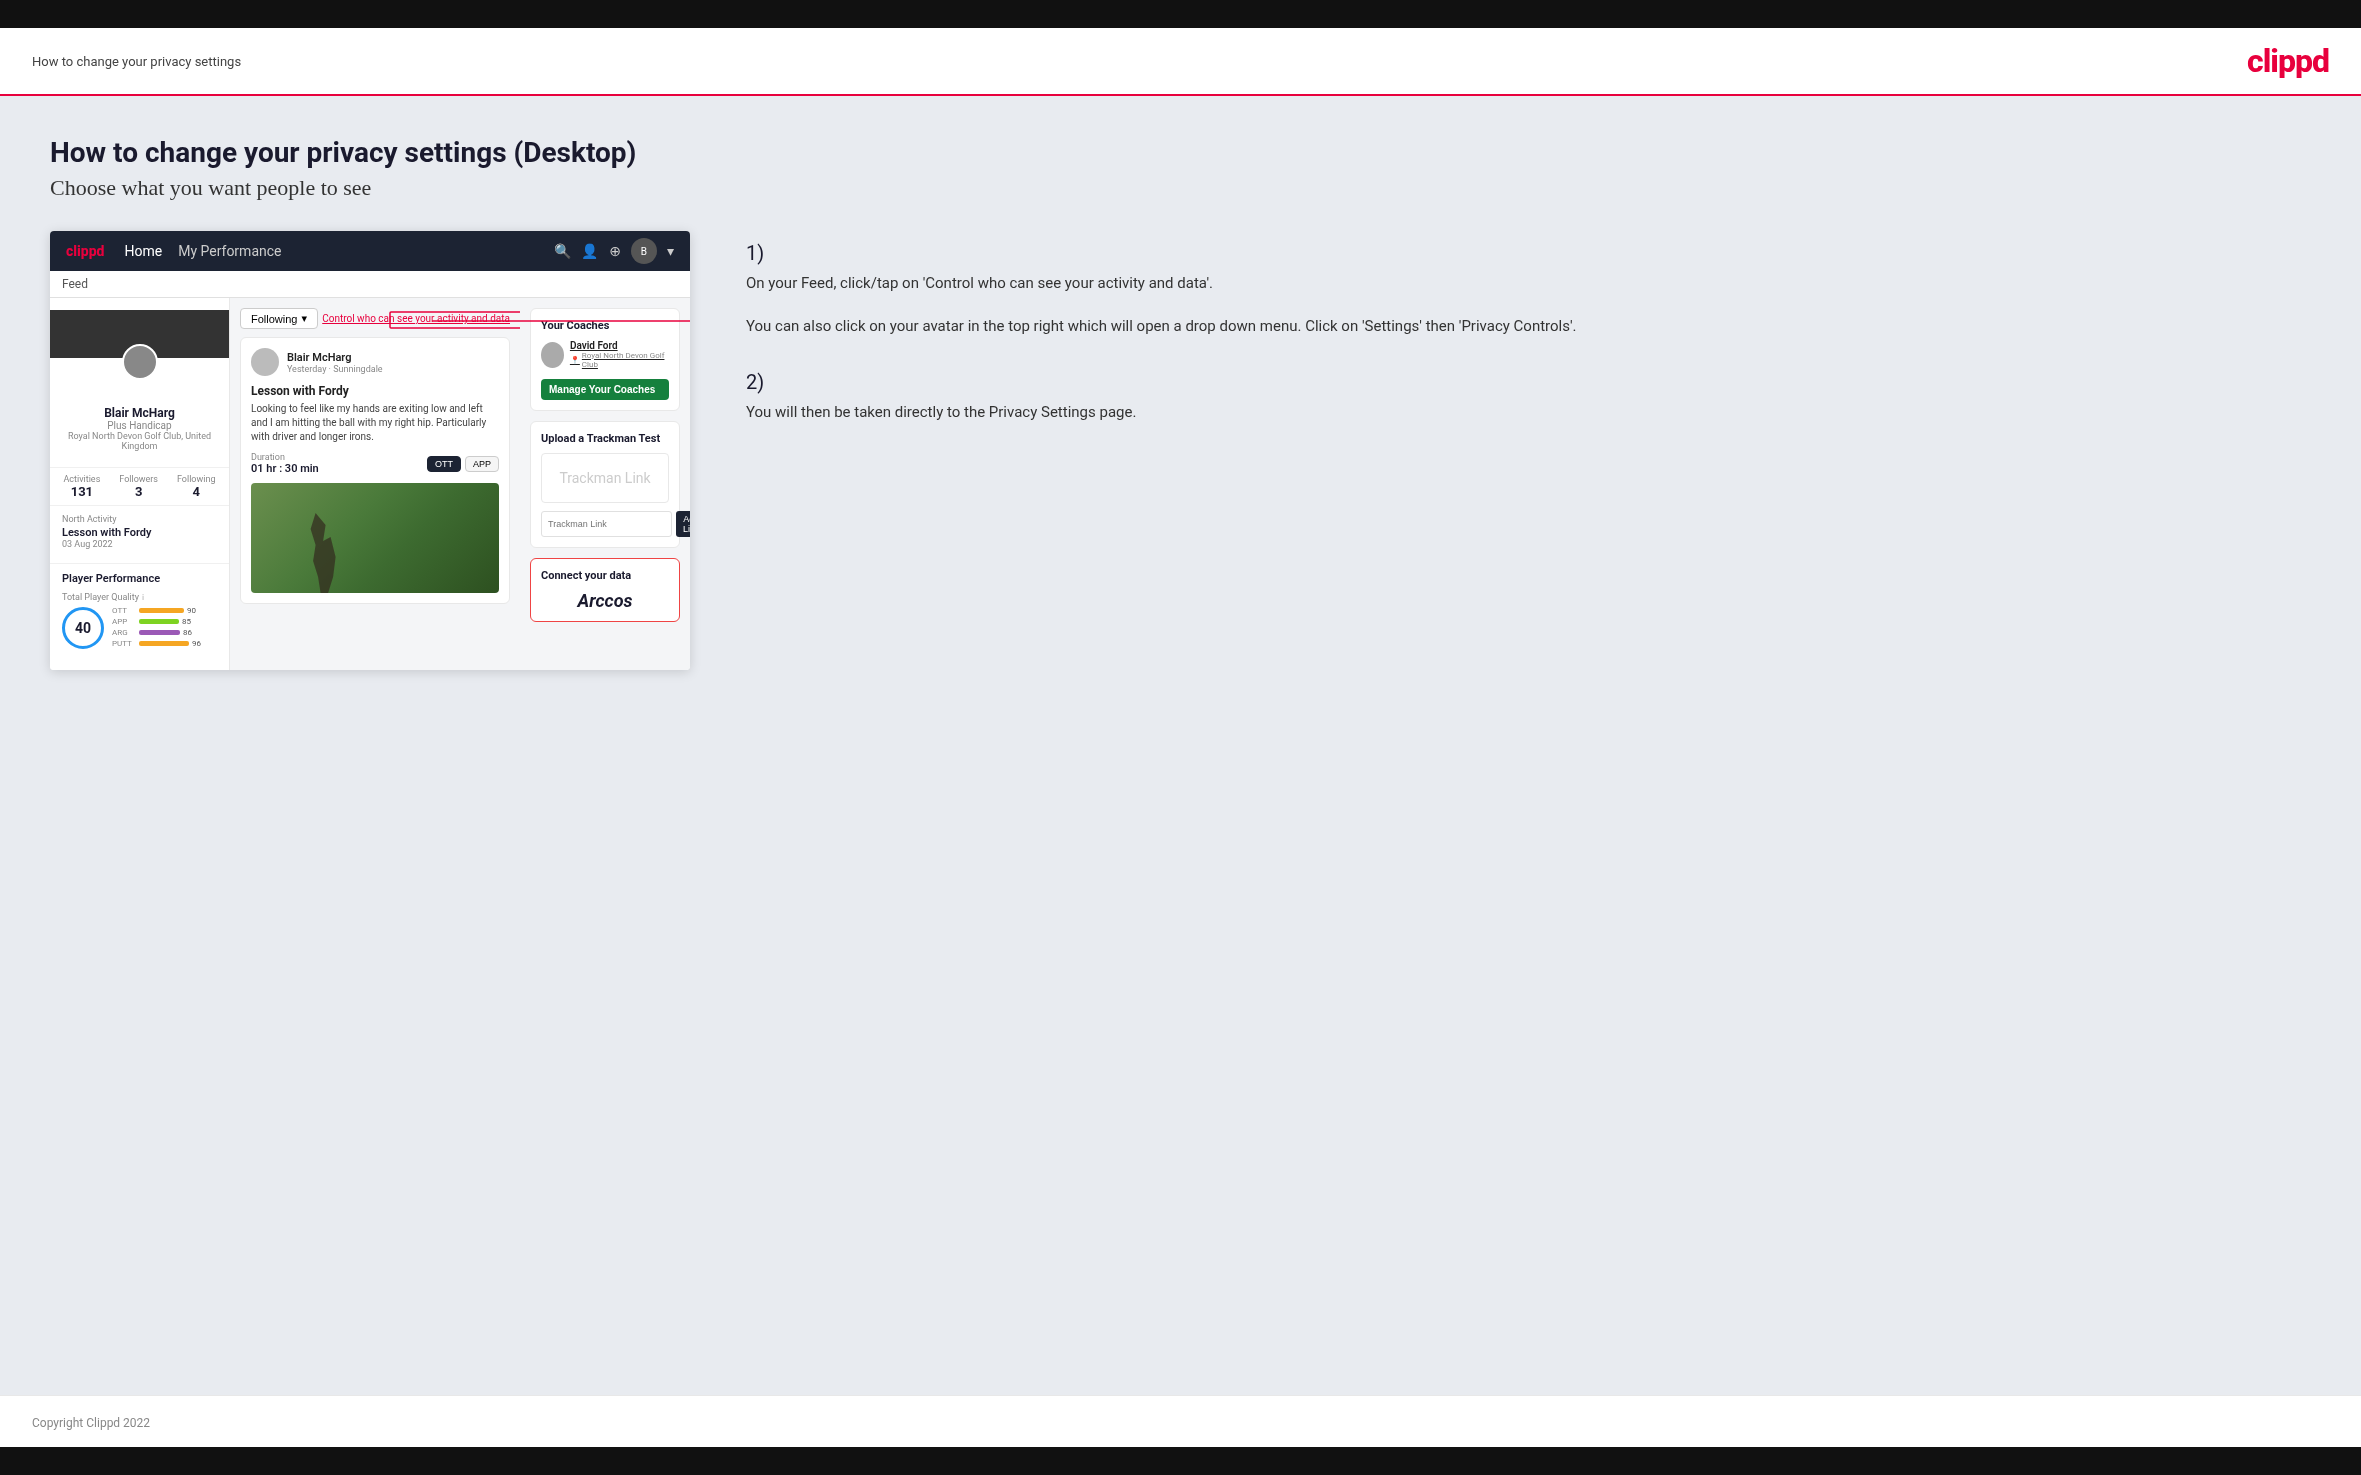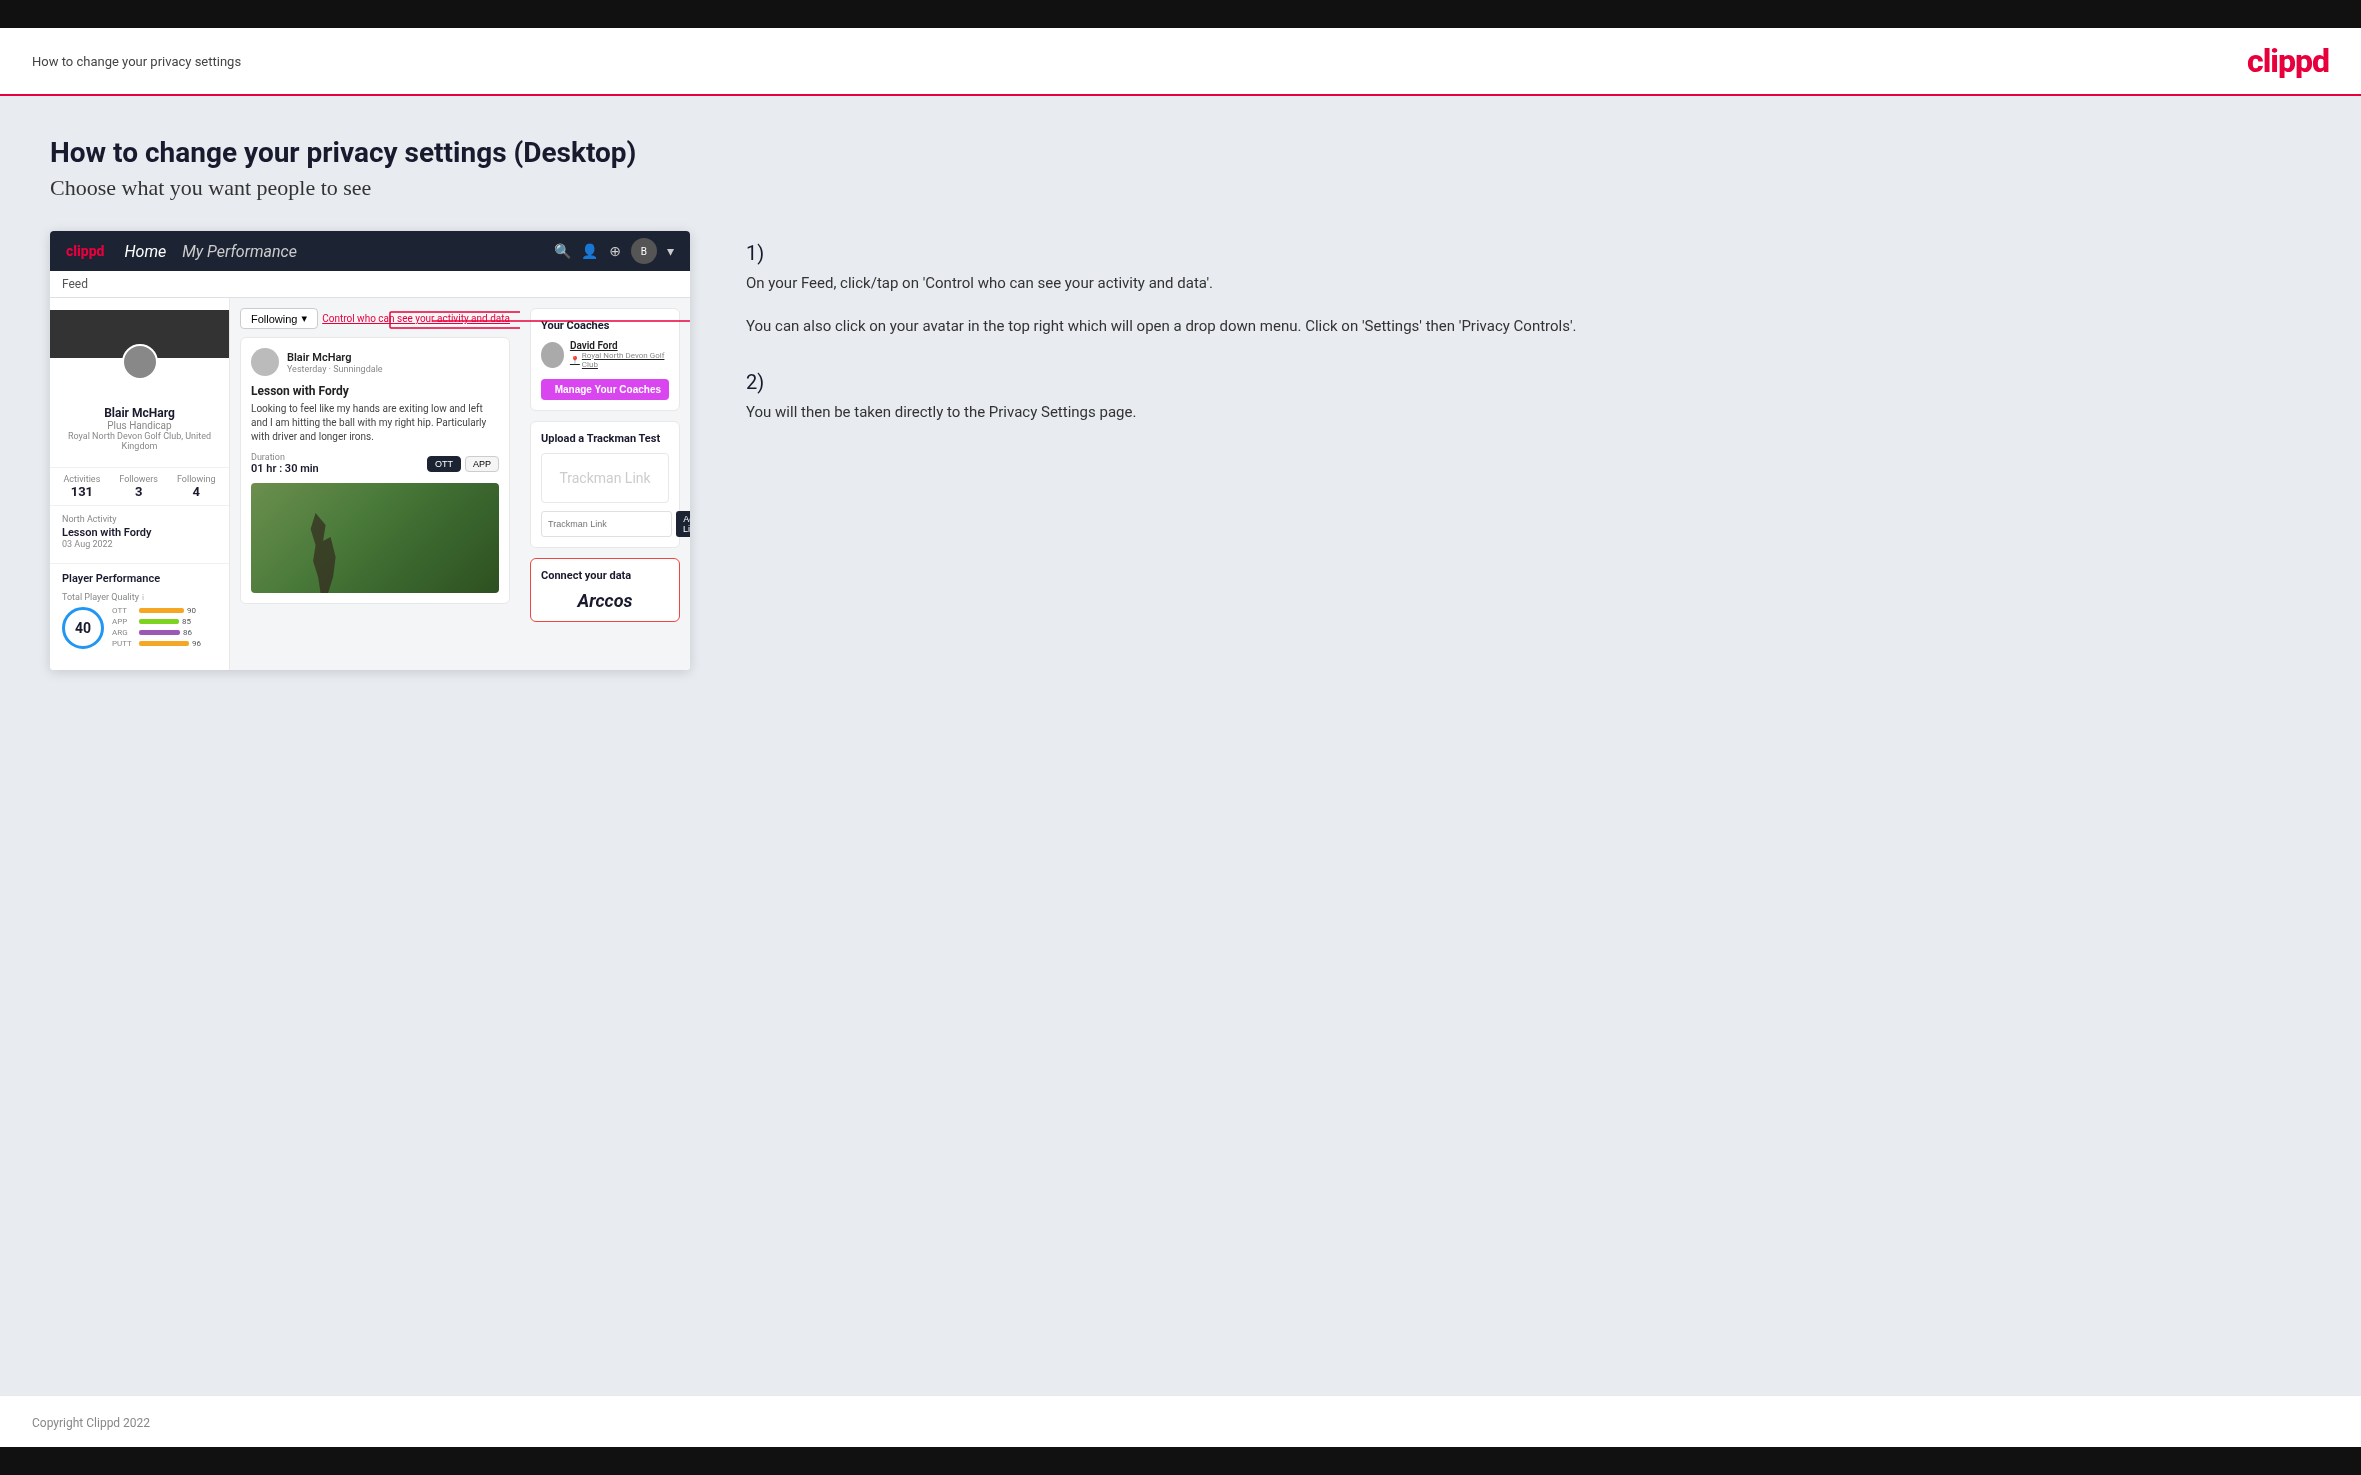--- a/index.html
+++ b/index.html
@@ -89,23 +89,22 @@
       color: #e8003d;
       font-weight: 800;
       font-size: 14px;
     }
     .app-nav-links {
       display: flex;
       gap: 16px;
     }
     .app-nav-link {
       color: #ccc;
-      font-size: 16px;
+      font-size: 14px;
       cursor: pointer;
-      font-style: italic;
     }
     .app-nav-link.active { color: #fff; }
     .app-nav-icons {
       margin-left: auto;
       display: flex;
       gap: 10px;
       align-items: center;
     }
     .app-nav-icon {
       color: #ccc;
@@ -432,30 +431,30 @@
       font-weight: 600;
     }
     .coach-club {
       font-size: 8px;
       color: #888;
       display: flex;
       align-items: center;
       gap: 2px;
     }
     .manage-coaches-btn {
-      background: #d946ef;
+      background: #15803d;
       color: #fff;
       border: none;
       border-radius: 4px;
       padding: 5px 8px;
       font-size: 10px;
       font-weight: 600;
       cursor: pointer;
       width: 100%;
-      text-align: right;
+      text-align: left;
       margin-top: 4px;
     }
 
     .trackman-widget {
       background: #fff;
       border-radius: 6px;
       border: 1px solid #e8e8e8;
       padding: 10px;
     }
     .trackman-link-area {

